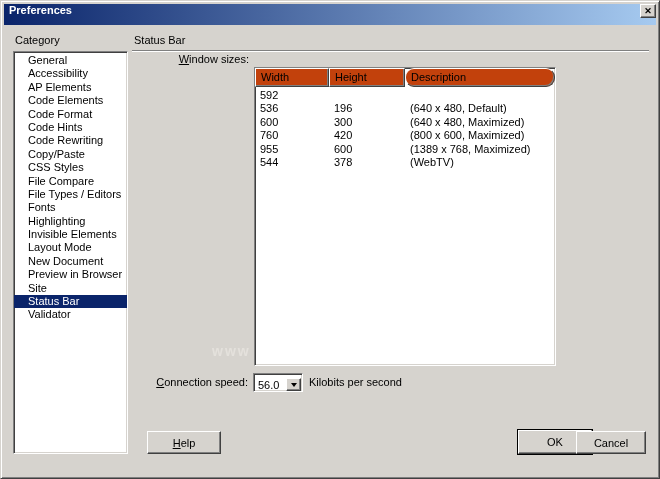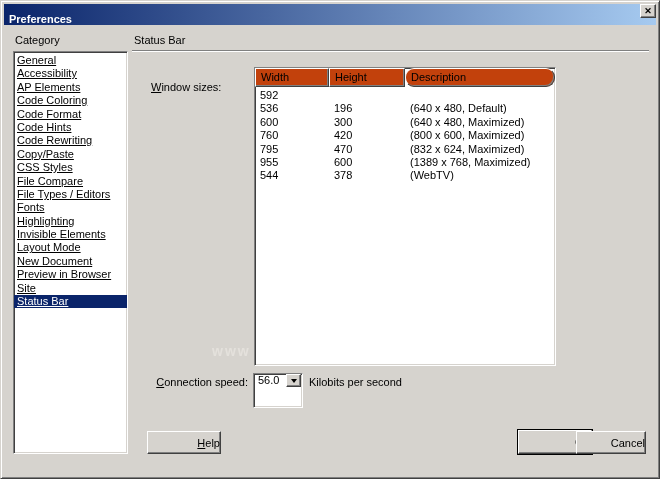--- a/index.html
+++ b/index.html
@@ -12,21 +12,21 @@
   }
   .dialog {
     position:absolute; left:0; top:0; width:660px; height:479px;
     background:#d6d3ce;
     border:1px solid; border-color:#d6d3ce #404040 #404040 #d6d3ce;
     box-shadow: inset 1px 1px 0 #ffffff, inset -1px -1px 0 #808080;
   }
   .titlebar {
     position:absolute; left:3px; top:3px; right:3px; height:21px;
     background:linear-gradient(to right, #0a246a, #a6caf0);
-    display:flex; align-items:flex-end;
+    display:flex; align-items:flex-start;
     padding-left:5px;
   }
   .titlebar .title {
     color:#fff; font-weight:bold; font-size:11px;
   }
   .close-btn {
     position:absolute; top:3px; right:3px; width:16px; height:14px;
     background:#d6d3ce;
     border:1px solid; border-color:#ffffff #404040 #404040 #ffffff;
     box-shadow: inset -1px -1px 0 #808080;
@@ -40,21 +40,21 @@
   
   .category-list {
     position:absolute; left:12px; top:50px; width:115px; height:403px;
     background:#fff;
     border:1px solid; border-color:#808080 #ffffff #ffffff #808080;
     box-shadow: inset 1px 1px 0 #404040, inset -1px -1px 0 #d6d3ce;
     padding:2px 0 0 0;
     overflow:hidden;
   }
   .list-item {
-    height:13.4px; line-height:13.4px; padding-left:3px; white-space:nowrap;text-decoration:underline;
+    height:13.4px; line-height:13.4px; padding-left:14px; white-space:nowrap;
   }
   .list-item.selected { background:#0a246a; color:#fff; }
 
   
   .groove {
     position:absolute; left:131px; top:49px; width:517px; height:2px;
     border-top:1px solid #808080; border-bottom:1px solid #ffffff;
   }
 
   
@@ -79,46 +79,46 @@
     overflow:hidden; white-space:nowrap;
   }
   .hcell.c0 { width:74px; } .hcell.c1 { width:76px; } .hcell.c2 { width:150px;border-radius:9px; }
   .ws-body { padding-top:2px; }
   .trow { display:flex; height:13.4px; line-height:13.4px; }
   .tcell { padding-left:5px; white-space:nowrap; overflow:visible; }
   .tcell.c0 { width:74px; } .tcell.c1 { width:76px; } .tcell.c2 { width:150px; }
 
   
   .dropdown {
-    position:absolute; left:252px; top:372px; width:50px; height:35px;
+    position:absolute; left:252px; top:372px; width:50px; height:19px;
     background:#fff;
     border:1px solid; border-color:#808080 #ffffff #ffffff #808080;
     box-shadow: inset 1px 1px 0 #404040, inset -1px -1px 0 #d6d3ce;
-    display:flex; align-items:flex-start;
+    display:flex; align-items:flex-end;
   }
   .dropdown .value { flex:1; padding-left:4px; }
   .dd-arrow-btn {
     width:15px; height:13px; margin-right:1px;
     background:#d6d3ce;
     border:1px solid; border-color:#ffffff #404040 #404040 #ffffff;
     box-shadow: inset -1px -1px 0 #808080;
     display:flex; align-items:center; justify-content:center;
   }
   .dd-tri {
     width:0; height:0;
     border-left:3px solid transparent; border-right:3px solid transparent;
     border-top:4px solid #000;
   }
 
   
   .btn {
     position:absolute; background:#d6d3ce;
     border:1px solid; border-color:#ffffff #404040 #404040 #ffffff;
     box-shadow: inset -1px -1px 0 #808080, inset 1px 1px 0 #d6d3ce;
-    display:flex; align-items:center; justify-content:flex-end;
+    display:flex; align-items:center; justify-content:center;
     font-size:11px; cursor:default;
   }
   .btn-help { left:146px; top:430px; width:74px; height:23px; }
   .btn-ok-outer {
     position:absolute; left:516px; top:428px; width:76px; height:26px;
     border:1px solid #000;
   }
   .btn-ok {
     position:absolute; left:0; top:0; width:74px; height:24px;
   }
@@ -135,42 +135,43 @@
   <div class="close-btn">
     <span>✕</span>
   </div>
 
   <div class="label" style="left:14px; top:33px;">Category</div>
 
   <div class="category-list">
       <div class="list-item">General</div>
       <div class="list-item">Accessibility</div>
       <div class="list-item">AP Elements</div>
-      <div class="list-item">Code Coloring</div>
+      <div class="list-item">Code Elements</div>
       <div class="list-item">Code Format</div>
       <div class="list-item">Code Hints</div>
       <div class="list-item">Code Rewriting</div>
       <div class="list-item">Copy/Paste</div>
       <div class="list-item">CSS Styles</div>
       <div class="list-item">File Compare</div>
       <div class="list-item">File Types / Editors</div>
       <div class="list-item">Fonts</div>
       <div class="list-item">Highlighting</div>
       <div class="list-item">Invisible Elements</div>
       <div class="list-item">Layout Mode</div>
       <div class="list-item">New Document</div>
       <div class="list-item">Preview in Browser</div>
       <div class="list-item">Site</div>
       <div class="list-item selected">Status Bar</div>
+      <div class="list-item">Validator</div>
     </div>
 
   <div class="label" style="left:133px; top:33px;">Status Bar</div>
   <div class="groove"></div>
 
-  <div class="label" style="left:150px; top:80px; width:98px; text-align:left;"><span class="u">W</span><span>indow sizes:</span></div>
+  <div class="label" style="left:150px; top:52px; width:98px; text-align:right;"><span class="u">W</span><span>indow sizes:</span></div>
 
   <div class="watermark">www</div>
 
   <div class="ws-table">
     <div class="ws-header">
         <div class="hcell c0">Width</div>
         <div class="hcell c1">Height</div>
         <div class="hcell c2">Description</div>
       </div>
     <div class="ws-body">
@@ -188,25 +189,20 @@
           <div class="tcell c0">600</div>
           <div class="tcell c1">300</div>
           <div class="tcell c2">(640 x 480, Maximized)</div>
         </div>
         <div class="trow">
           <div class="tcell c0">760</div>
           <div class="tcell c1">420</div>
           <div class="tcell c2">(800 x 600, Maximized)</div>
         </div>
         <div class="trow">
-          <div class="tcell c0">795</div>
-          <div class="tcell c1">470</div>
-          <div class="tcell c2">(832 x 624, Maximized)</div>
-        </div>
-        <div class="trow">
           <div class="tcell c0">955</div>
           <div class="tcell c1">600</div>
           <div class="tcell c2">(1389 x 768, Maximized)</div>
         </div>
         <div class="trow">
           <div class="tcell c0">544</div>
           <div class="tcell c1">378</div>
           <div class="tcell c2">(WebTV)</div>
         </div>
       </div>

